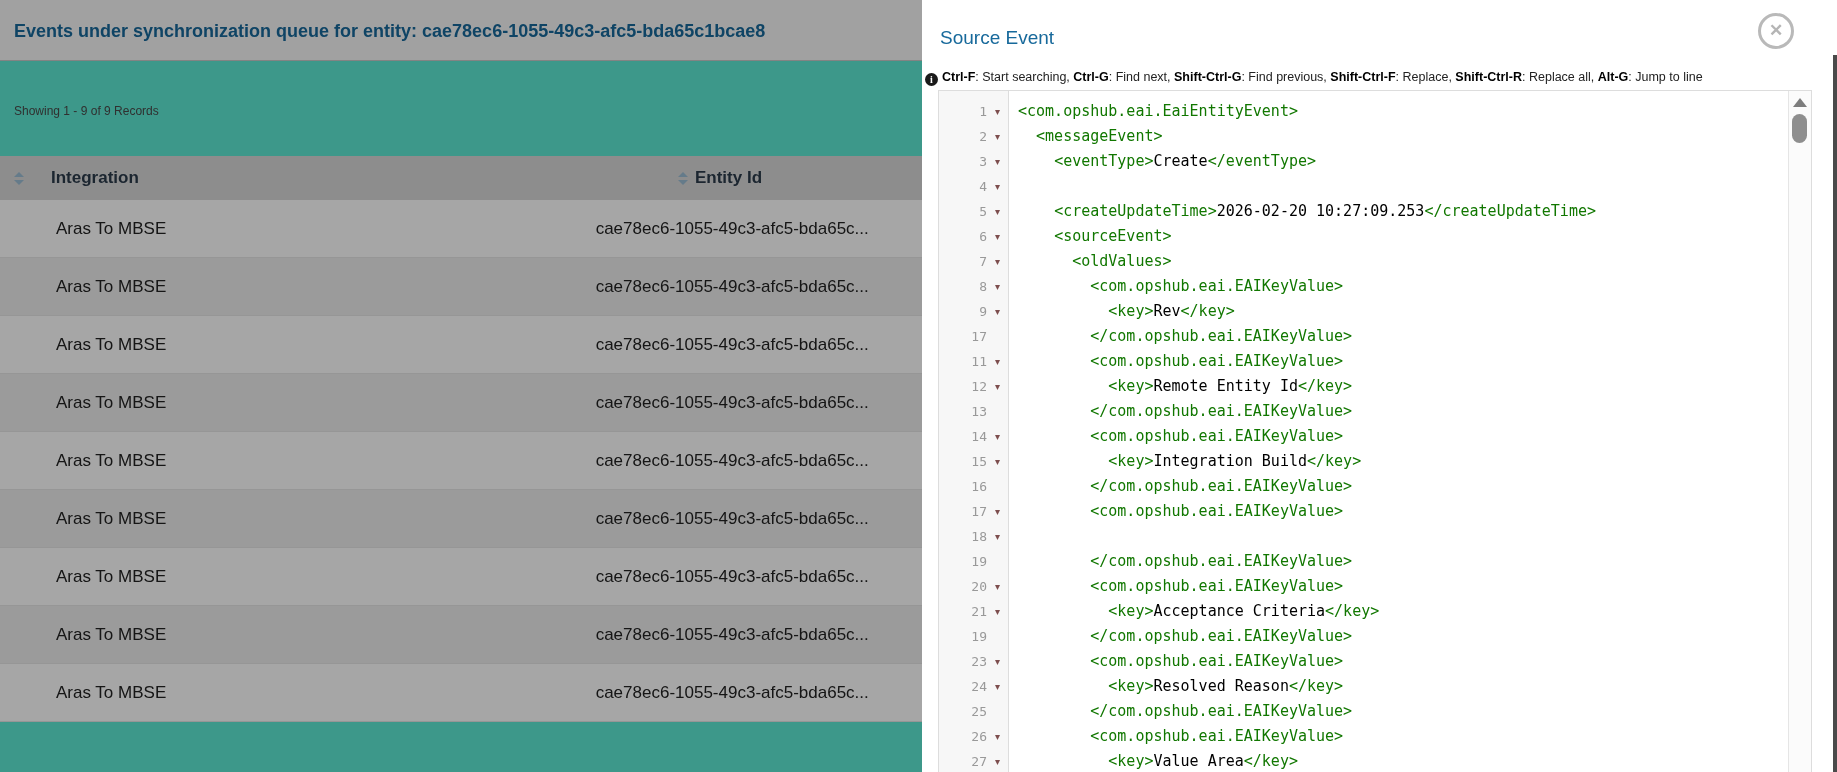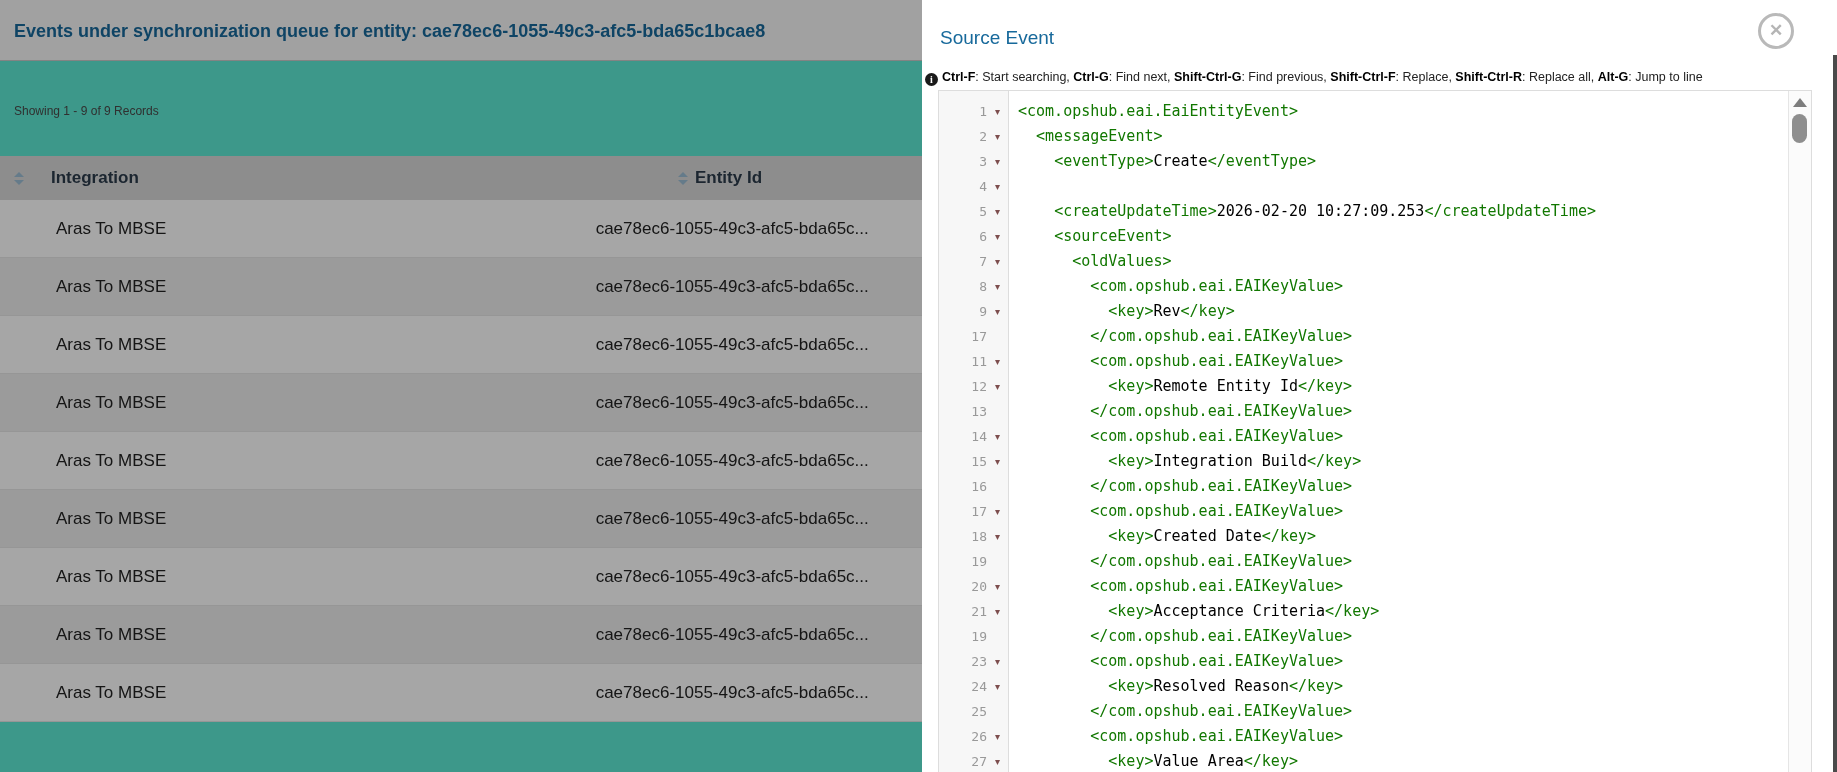--- a/index.html
+++ b/index.html
@@ -209,21 +209,20 @@
             <span class="code"><span>        </span><span class="cm-tag">&lt;/com.opshub.eai.EAIKeyValue&gt;</span></span>
           </div>
           <div class="cm-line">
             <span class="ln">17</span>
             <span class="fold">▾</span>
             <span class="code"><span>        </span><span class="cm-tag">&lt;com.opshub.eai.EAIKeyValue&gt;</span></span>
           </div>
           <div class="cm-line">
             <span class="ln">18</span>
             <span class="fold">▾</span>
-            <span class="code"><span>          </span><span class="cm-tag">&lt;key&gt;</span><span>Created Date</span><span class="cm-tag">&lt;/key&gt;</span></span>
           </div>
           <div class="cm-line">
             <span class="ln">19</span>
             <span class="fold"></span>
             <span class="code"><span>        </span><span class="cm-tag">&lt;/com.opshub.eai.EAIKeyValue&gt;</span></span>
           </div>
           <div class="cm-line">
             <span class="ln">20</span>
             <span class="fold">▾</span>
             <span class="code"><span>        </span><span class="cm-tag">&lt;com.opshub.eai.EAIKeyValue&gt;</span></span>

